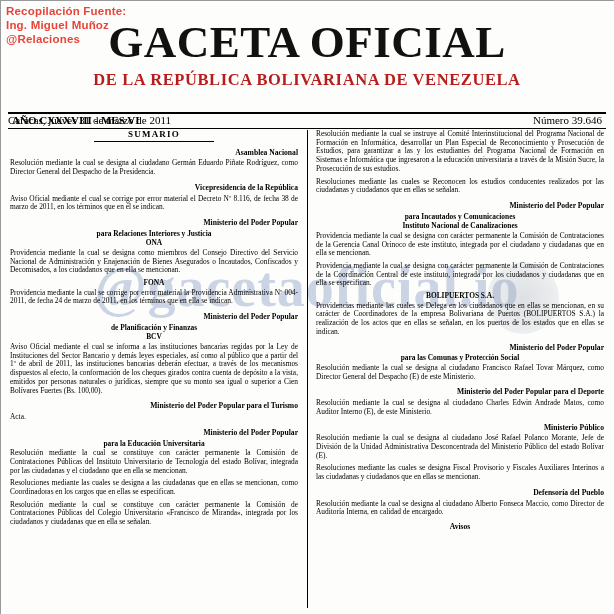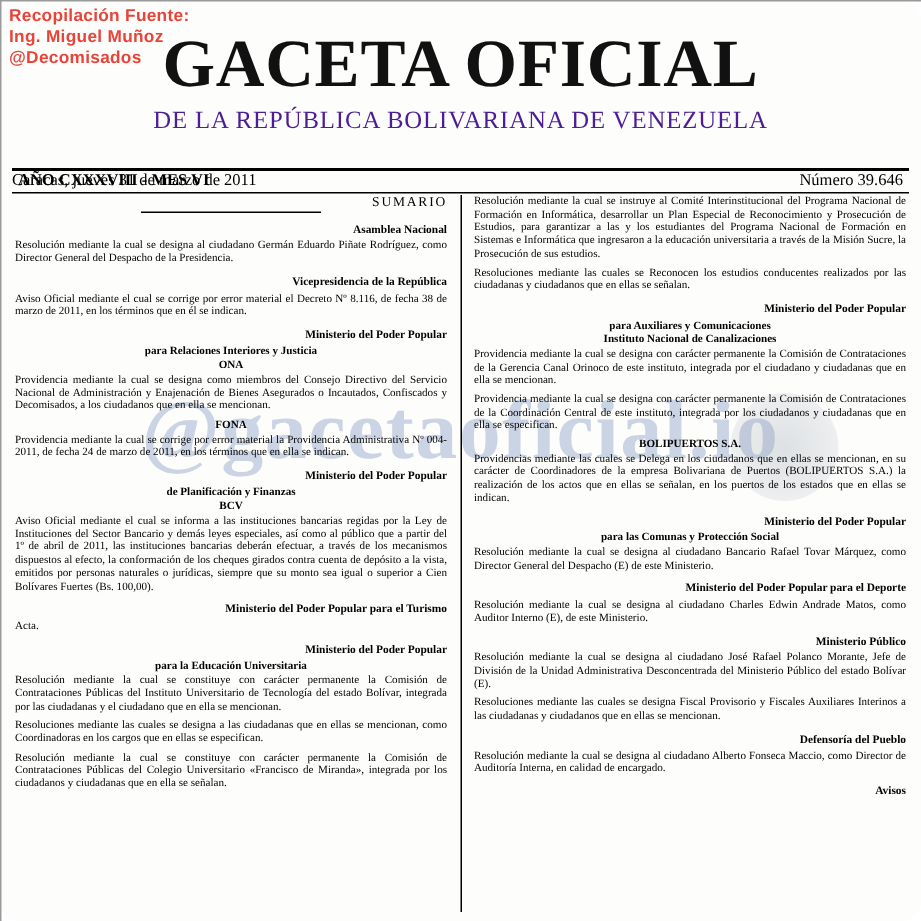--- a/index.html
+++ b/index.html
@@ -47,26 +47,26 @@
   .masthead-title {
     font-family: "Liberation Serif", serif;
     font-weight: bold;
     font-size: 45px;
     line-height: 48px;
     letter-spacing: 0.5px;
     color: #111;
   }
   .masthead-sub {
     font-family: "Liberation Serif", serif;
-    font-weight: normal;
+    font-weight: bold;
     font-size: 16.5px;
     line-height: 20px;
     letter-spacing: 0.6px;
     margin-top: 4px;
-    color: #4c1d95;
+    color: #b91c1c;
   }
   .rule {
     position: absolute;
     background: #000;
   }
   .rule-top { left: 8px; top: 112px; width: 598px; height: 1.5px; }
   .rule-bottom { left: 8px; top: 128px; width: 598px; height: 1px; }
 
   .issue-line {
     position: absolute;
@@ -127,22 +127,22 @@
   .col-left { left: 2px; }
   .col-right { left: 308px; }
   .col-divider {
     position: absolute;
     left: 299px; top: 0;
     width: 1px; height: 478px;
     background: #000;
   }
 
   .sumario {
-    text-align: right;
-    font-weight: normal;
+    text-align: center;
+    font-weight: bold;
     font-size: 9px;
     letter-spacing: 1.2px;
     margin-bottom: 2px;
   }
   .sumario-rule {
     border-bottom: 1px solid #000;
     width: 120px;
     margin: 1px auto 4px auto;
   }
   .org {
@@ -160,21 +160,21 @@
     line-height: 8.6px;
     margin-bottom: 1px;
   }
   p.body {
     margin: 0 0 4px 0;
     text-indent: 0;
     font-size: 7.4px;
     line-height: 8.7px;
   }
   .avisos {
-    text-align: right;
+    text-align: center;
     font-weight: bold;
     font-size: 7.6px;
     margin-top: 6px;
   }
   
   .scan-frame {
     position: absolute;
     left: 0; top: 0; width: 613px; height: 613px;
     border: 1px solid #999;
     pointer-events: none;
@@ -182,21 +182,21 @@
   }
 </style>
 </head>
 <body>
 
 <div class="page">
 
   <div class="watermark-header">
     <div>Recopilación Fuente:</div>
     <div>Ing. Miguel Muñoz</div>
-    <div>@Decomisados</div>
+    <div>@Relaciones</div>
   </div>
 
   <div class="masthead">
     <div class="masthead-title">GACETA OFICIAL</div>
     <div class="masthead-sub">DE LA REPÚBLICA BOLIVARIANA DE VENEZUELA</div>
   </div>
 
   <div class="rule rule-top"></div>
   <div class="rule rule-bottom"></div>
 
@@ -238,29 +238,29 @@
           <p class="body">Resoluciones mediante las cuales se designa a las ciudadanas que en ellas se mencionan, como Coordinadoras en los cargos que en ellas se especifican.</p>
           <p class="body">Resolución mediante la cual se constituye con carácter permanente la Comisión de Contrataciones Públicas del Colegio Universitario «Francisco de Miranda», integrada por los ciudadanos y ciudadanas que en ella se señalan.</p>
         </div>
     </div>
 
     <div class="col col-right">
       <div id="right-content">
           <p class="body">Resolución mediante la cual se instruye al Comité Interinstitucional del Programa Nacional de Formación en Informática, desarrollar un Plan Especial de Reconocimiento y Prosecución de Estudios, para garantizar a las y los estudiantes del Programa Nacional de Formación en Sistemas e Informática que ingresaron a la educación universitaria a través de la Misión Sucre, la Prosecución de sus estudios.</p>
           <p class="body">Resoluciones mediante las cuales se Reconocen los estudios conducentes realizados por las ciudadanas y ciudadanos que en ellas se señalan.</p>
           <div class="org">Ministerio del Poder Popular</div>
-          <div class="sub">para Auxiliares y Comunicaciones</div>
+          <div class="sub">para Incautados y Comunicaciones</div>
           <div class="sub">Instituto Nacional de Canalizaciones</div>
           <p class="body">Providencia mediante la cual se designa con carácter permanente la Comisión de Contrataciones de la Gerencia Canal Orinoco de este instituto, integrada por el ciudadano y ciudadanas que en ella se mencionan.</p>
           <p class="body">Providencia mediante la cual se designa con carácter permanente la Comisión de Contrataciones de la Coordinación Central de este instituto, integrada por los ciudadanos y ciudadanas que en ella se especifican.</p>
           <div class="sub">BOLIPUERTOS S.A.</div>
           <p class="body">Providencias mediante las cuales se Delega en los ciudadanos que en ellas se mencionan, en su carácter de Coordinadores de la empresa Bolivariana de Puertos (BOLIPUERTOS S.A.) la realización de los actos que en ellas se señalan, en los puertos de los estados que en ellas se indican.</p>
           <div class="org">Ministerio del Poder Popular</div>
           <div class="sub">para las Comunas y Protección Social</div>
-          <p class="body">Resolución mediante la cual se designa al ciudadano Bancario Rafael Tovar Márquez, como Director General del Despacho (E) de este Ministerio.</p>
+          <p class="body">Resolución mediante la cual se designa al ciudadano Francisco Rafael Tovar Márquez, como Director General del Despacho (E) de este Ministerio.</p>
           <div class="org">Ministerio del Poder Popular para el Deporte</div>
           <p class="body">Resolución mediante la cual se designa al ciudadano Charles Edwin Andrade Matos, como Auditor Interno (E), de este Ministerio.</p>
           <div class="org">Ministerio Público</div>
           <p class="body">Resolución mediante la cual se designa al ciudadano José Rafael Polanco Morante, Jefe de División de la Unidad Administrativa Desconcentrada del Ministerio Público del estado Bolívar (E).</p>
           <p class="body">Resoluciones mediante las cuales se designa Fiscal Provisorio y Fiscales Auxiliares Interinos a las ciudadanas y ciudadanos que en ellas se mencionan.</p>
           <div class="org">Defensoría del Pueblo</div>
           <p class="body">Resolución mediante la cual se designa al ciudadano Alberto Fonseca Maccio, como Director de Auditoría Interna, en calidad de encargado.</p>
           <div class="avisos">Avisos</div>
         </div>
     </div>

